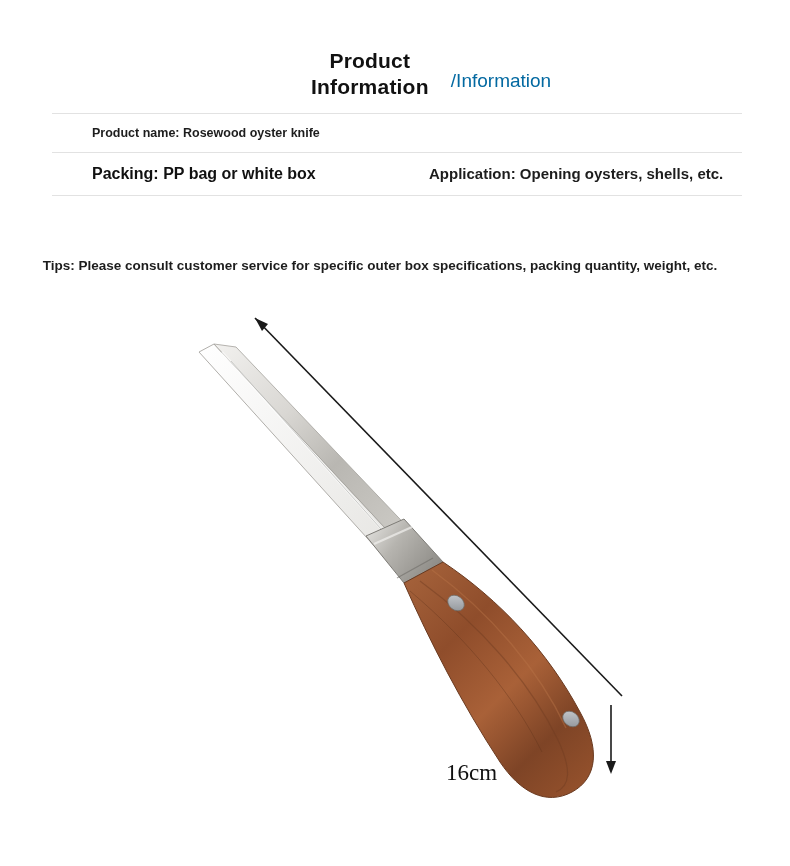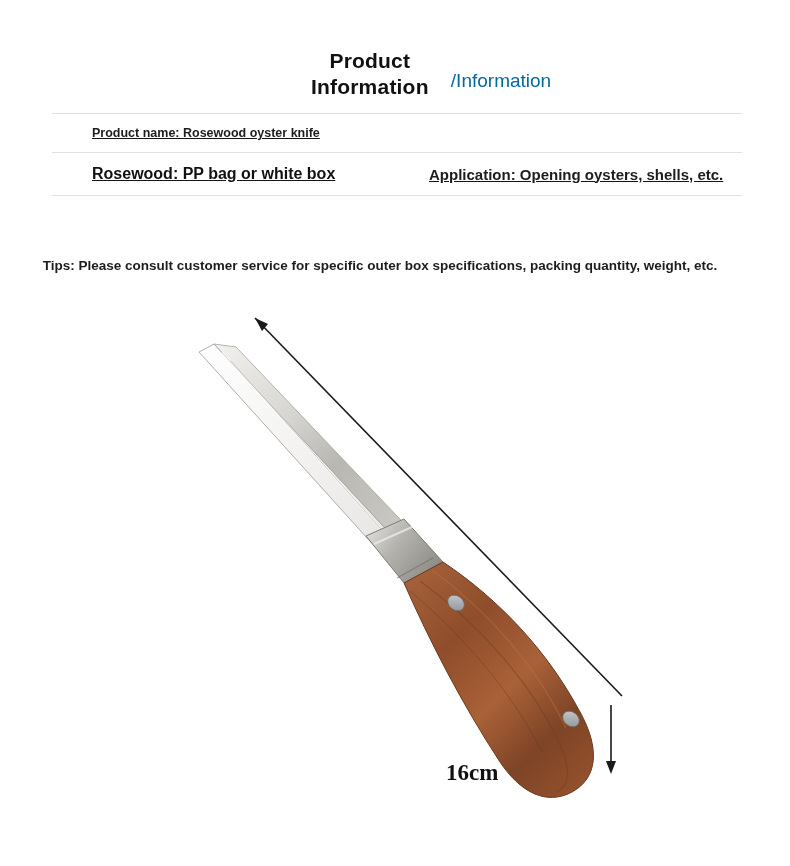--- a/index.html
+++ b/index.html
@@ -56,23 +56,21 @@
     border-top: 1px solid #e2e2e2;
   }
   .spec-row:last-of-type {
     border-bottom: 1px solid #e2e2e2;
   }
   .spec-cell {
     flex: 1 1 50%;
     padding: 12px 0 12px 40px;
     box-sizing: border-box;
     display: flex;
-    align-items: center;
     min-height: 22px;
-    text-decoration: underline;
   }
   .spec-cell.right {
     padding-left: 32px;
   }
   .t-sm { font-size: 12.5px; font-weight: bold; color: #1d1d1d; }
   .t-md { font-size: 15px; font-weight: bold; color: #1d1d1d; }
   .t-lg { font-size: 16px; font-weight: bold; color: #111111; }
   .t-xl { font-size: 17px; font-weight: bold; color: #111111; }
 
   .tips {
@@ -99,21 +97,20 @@
 
   .dim-label {
     position: absolute;
     font-family: "Liberation Serif", serif;
     color: #111111;
   }
   .dim-16 {
     left: 446px;
     top: 460px;
     font-size: 23px;
-    font-weight: bold;
   }
 </style>
 </head>
 <body>
 
 <div class="header">
   <div class="header-title">Product Information</div>
   <div class="header-sub">/Information</div>
 </div>
 
@@ -121,21 +118,21 @@
 
   <div class="spec-row">
     <div class="spec-cell">
       <span class="t-sm">Product name: Rosewood oyster knife</span>
     </div>
   </div>
 
 
   <div class="spec-row">
     <div class="spec-cell">
-      <span class="t-lg">Rosewood: PP bag or white box</span>
+      <span class="t-lg">Packing: PP bag or white box</span>
     </div>
     <div class="spec-cell right">
       <span class="t-md">Application: Opening oysters, shells, etc.</span>
     </div>
   </div>
 
 </div>
 
 <div class="tips">Tips: Please consult customer service for specific outer box specifications, packing quantity, weight, etc.</div>
 

